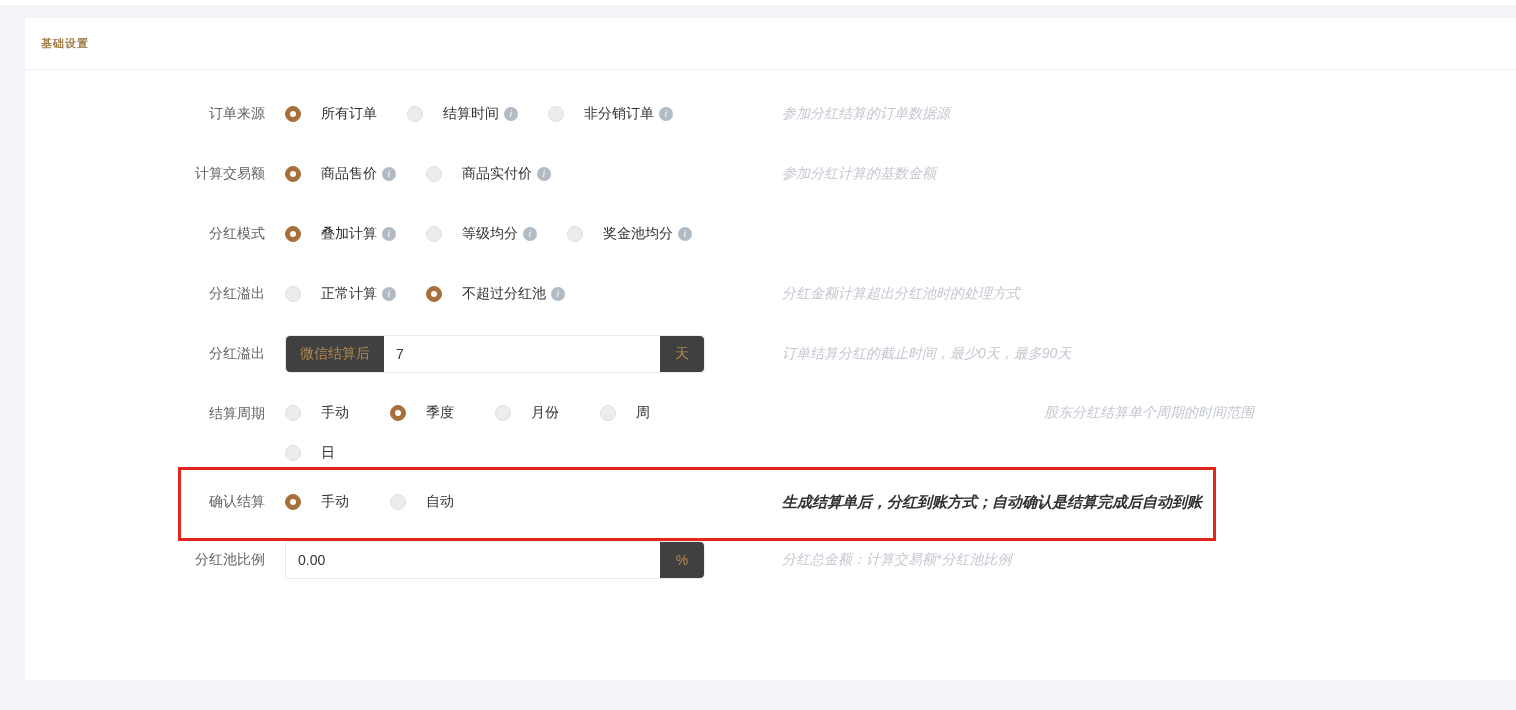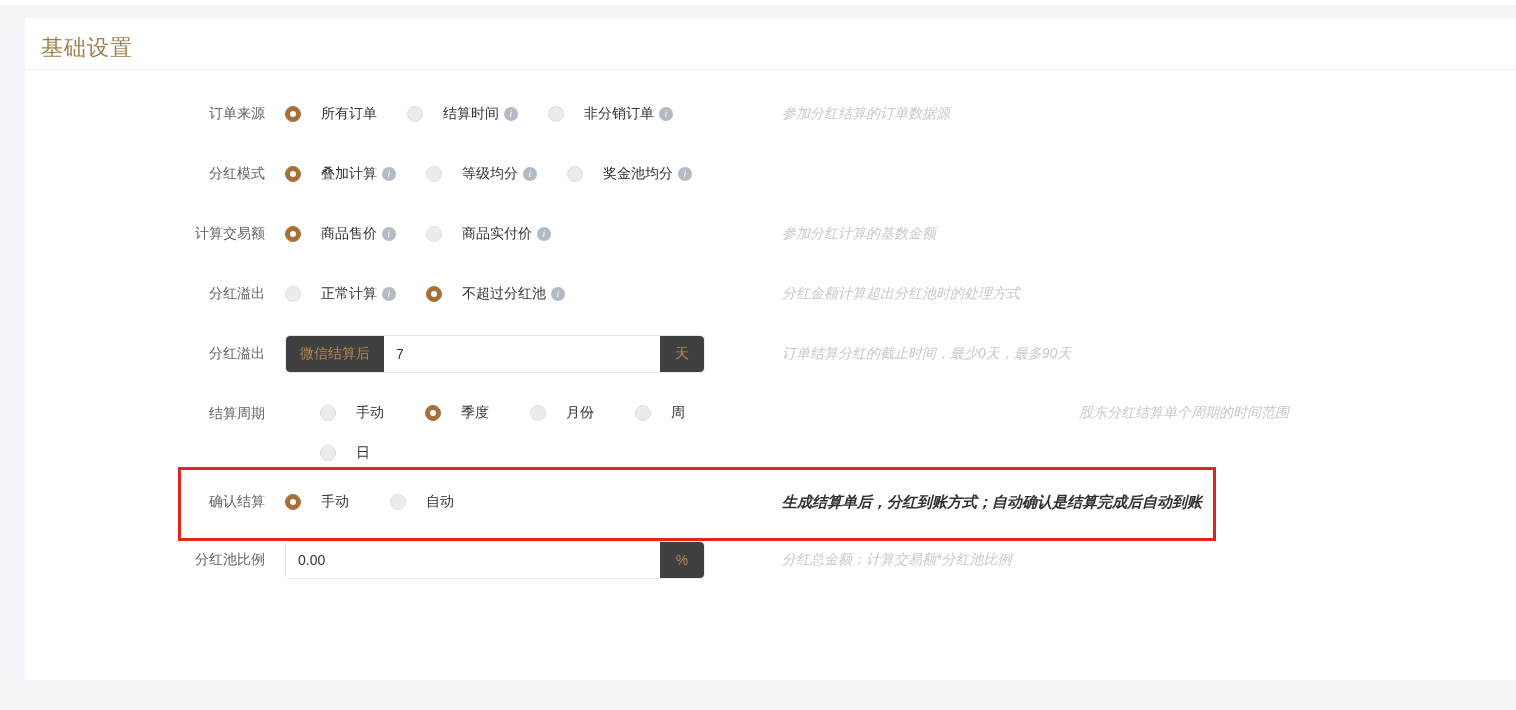--- a/index.html
+++ b/index.html
@@ -3,24 +3,24 @@
 <meta charset="utf-8">
 <style>
   * { margin:0; padding:0; box-sizing:border-box; }
   html,body { width:1516px; height:710px; overflow:hidden;
     font-family:"Liberation Sans","DejaVu Sans",sans-serif; }
   body { background:#f2f4f8; position:relative; }
   .top-strip { position:absolute; top:0; left:0; right:0; height:5px; background:#fff; }
   .card { position:absolute; left:25px; top:18px; right:0; height:662px;
     background:#fff; }
   .card-header { height:52px; padding:15px 0 0 16px; border-bottom:1px solid #f0f1f3; }
-  .card-title { font-size:22px; font-weight:normal; color:#a17e4a; letter-spacing:1px; }
+  .card-title { font-size:11px; font-weight:bold; color:#a17e4a; letter-spacing:1px; }
   .form { padding-top:14px; }
   .row { display:grid; grid-template-columns:240px 492px 1fr; align-items:center; height:60px; }
-  .row.tall { height:90px; align-items:flex-start;gap:35px; }
+  .row.tall { height:90px; align-items:flex-start; }
   .row.tall .label { padding-top:21px; }
   .row.boxed { height:56px; }
   .label { text-align:right; font-size:14px; color:#606266; padding-right:0; }
   .controls { padding-left:20px; display:flex; align-items:center; flex-wrap:wrap; }
   .row.tall .controls { padding-top:15px; }
   .radio-item { display:inline-flex; align-items:center; cursor:pointer; margin-right:30px; height:28px; }
   .radio-item.fixed { width:105px; margin-right:0; }
   .rb { width:16px; height:16px; border-radius:50%; background:#ececec;
     border:1px solid #dcdfe6; flex:0 0 16px; position:relative; }
   .rb.on { background:#a7703a; border-color:#a7703a; }
@@ -72,56 +72,56 @@
         <span class="radio-item">
           <span class="rb"></span>
           <span class="rl">非分销订单</span>
           <span class="info"></span>
         </span>
       </div>
       <div class="help">参加分红结算的订单数据源</div>
     </div>
 
     <div class="row">
+      <div class="label">计算交易额</div>
+      <div class="controls">
+        <span class="radio-item">
+          <span class="rb on"></span>
+          <span class="rl">商品售价</span>
+          <span class="info"></span>
+        </span>
+        <span class="radio-item">
+          <span class="rb"></span>
+          <span class="rl">商品实付价</span>
+          <span class="info"></span>
+        </span>
+      </div>
+      <div class="help">参加分红计算的基数金额</div>
+    </div>
+
+    <div class="row">
       <div class="label">分红模式</div>
       <div class="controls">
         <span class="radio-item">
           <span class="rb on"></span>
           <span class="rl">叠加计算</span>
           <span class="info"></span>
         </span>
         <span class="radio-item">
           <span class="rb"></span>
           <span class="rl">等级均分</span>
           <span class="info"></span>
         </span>
         <span class="radio-item">
           <span class="rb"></span>
           <span class="rl">奖金池均分</span>
           <span class="info"></span>
         </span>
       </div>
       <div class="help"></div>
-    </div>
-
-    <div class="row">
-      <div class="label">计算交易额</div>
-      <div class="controls">
-        <span class="radio-item">
-          <span class="rb on"></span>
-          <span class="rl">商品售价</span>
-          <span class="info"></span>
-        </span>
-        <span class="radio-item">
-          <span class="rb"></span>
-          <span class="rl">商品实付价</span>
-          <span class="info"></span>
-        </span>
-      </div>
-      <div class="help">参加分红计算的基数金额</div>
     </div>
 
     <div class="row">
       <div class="label">分红溢出</div>
       <div class="controls">
         <span class="radio-item">
           <span class="rb"></span>
           <span class="rl">正常计算</span>
           <span class="info"></span>
         </span>

